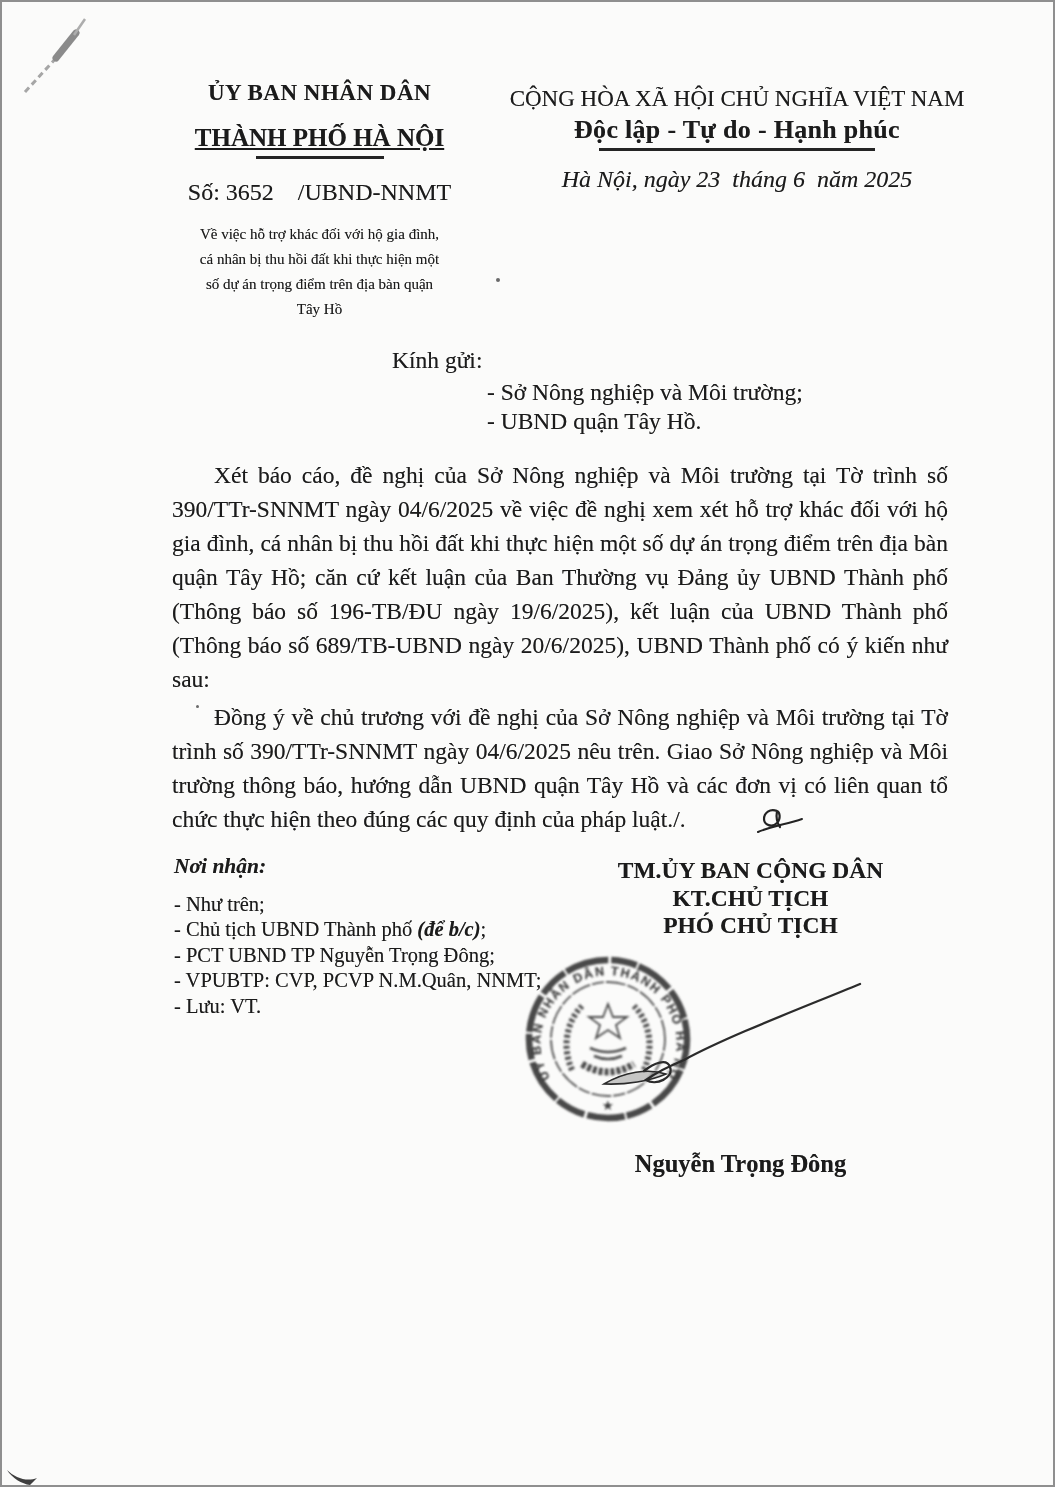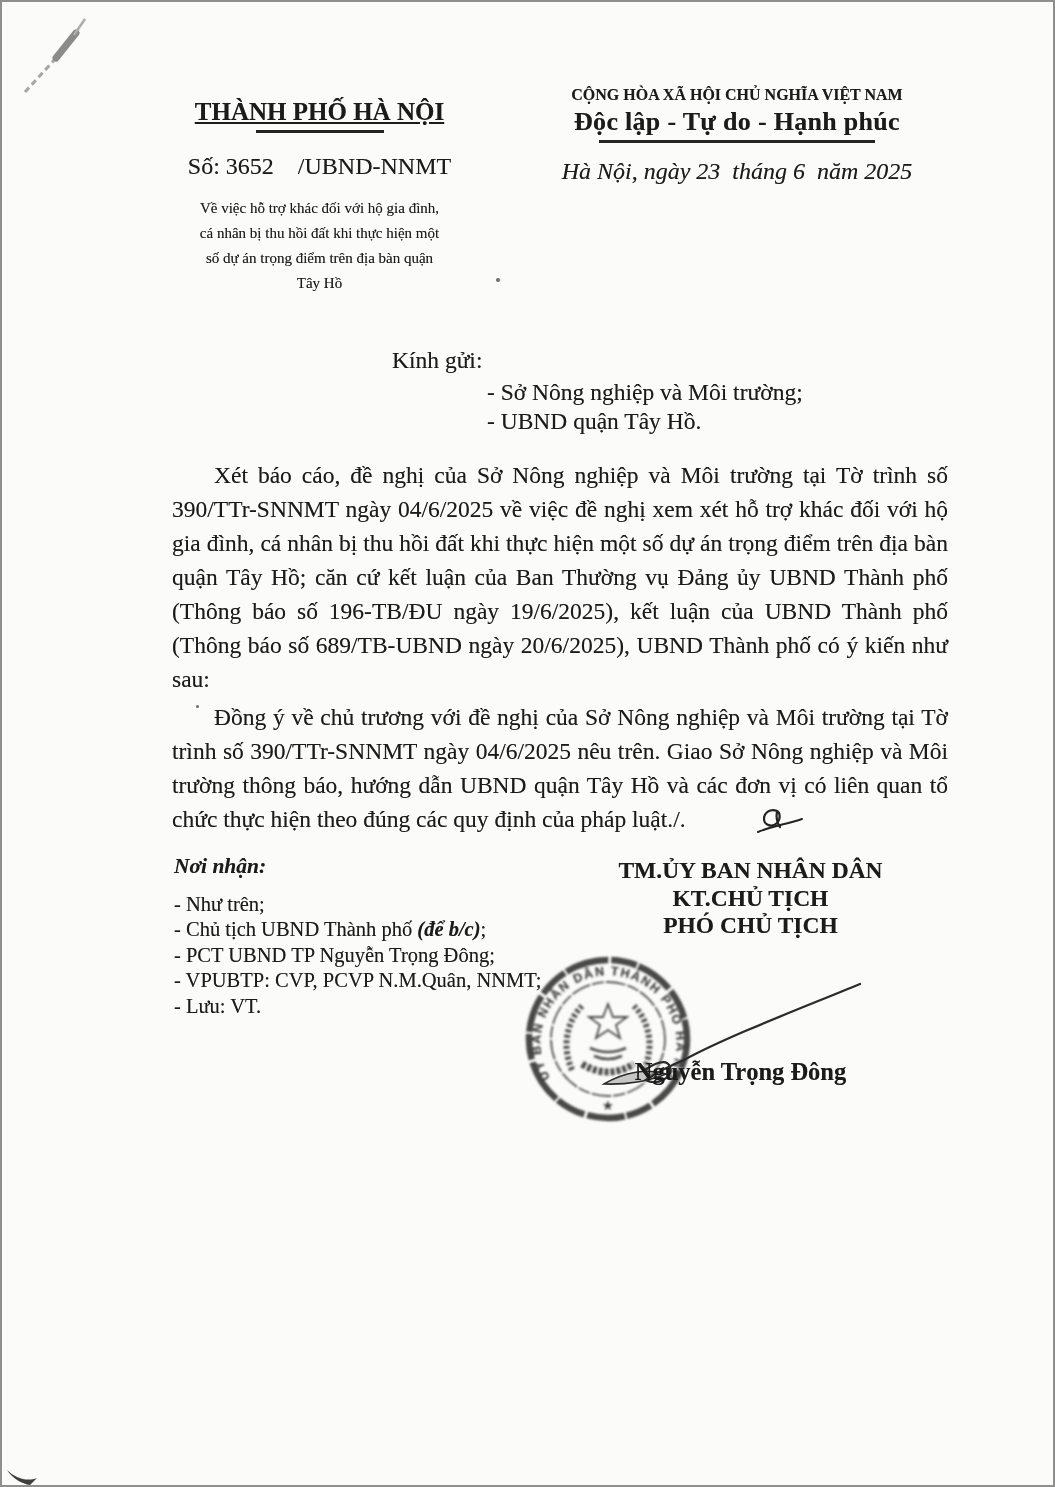--- a/index.html
+++ b/index.html
@@ -18,51 +18,52 @@
   
   .org-block{left:150px;top:78px;width:335px;text-align:center;}
   .org-line1{font-size:23px;font-weight:bold;letter-spacing:0.5px;}
   .org-line2{font-size:25px;font-weight:bold;margin-top:18px;text-decoration:underline;}
   .org-underline{width:128px;height:2.5px;background:#242424;margin:4px auto 0;}
   .doc-number{margin-top:20px;font-size:24px;}
   .doc-number .sym{margin-left:24px;}
   .doc-subject{margin-top:16px;font-size:15px;line-height:25px;}
   
   .national-block{left:500px;top:84px;width:470px;text-align:center;}
-  .nat-line1{font-size:16px;font-weight:bold;}
+  .nat-line1{font-size:23px;font-weight:normal;}
   .nat-line2{font-size:26px;font-weight:bold;margin-top:3px;letter-spacing:0.3px;}
   .nat-underline{width:276px;height:2.5px;background:#242424;margin:3px auto 0;}
   .dateline{margin-top:15px;font-size:24px;font-style:italic;white-space:pre;}
   
   .salutation{left:390px;top:345px;font-size:23.5px;}
   .salutation .recips{margin-left:95px;margin-top:4px;line-height:29px;}
   
   .para{left:170px;width:776px;font-size:23.5px;line-height:34px;text-align:justify;text-indent:42px;}
   .para1{top:456px;}
   .para2{top:698px;}
   
   .noinhan{left:172px;top:852px;font-size:20.5px;line-height:25.5px;}
   .noinhan .nn-label{font-size:21.5px;font-weight:bold;font-style:italic;margin-bottom:12px;}
   .noinhan .it{font-style:italic;font-weight:bold;}
   .signblock{left:556px;top:855px;width:385px;text-align:center;font-weight:bold;font-size:23.5px;line-height:27.5px;}
-  .signer{left:546px;top:1056px;width:385px;text-align:center;font-weight:bold;font-size:24.5px;}
+  .signer{left:546px;top:1148px;width:385px;text-align:center;font-weight:bold;font-size:24.5px;}
   .speck{position:absolute;background:#6a6a6a;border-radius:50%;}
 </style>
 </head>
 <body>
 
 <div class="page">
 
   <svg class="abs" style="left:16px;top:10px;" width="84" height="88">
     <path d="M7 80 L40 44" stroke="#a6a6a6" stroke-width="3" fill="none" stroke-dasharray="6 4"></path>
     <path d="M38 46 L58 21" stroke="#8b8b8b" stroke-width="7" fill="none" stroke-linecap="round"></path>
     <path d="M56 23 L67 7" stroke="#adadad" stroke-width="2.5" fill="none"></path>
   </svg>
 
   <div class="abs org-block">
+    <div class="org-line1">ỦY BAN NHÂN DÂN</div>
     <div class="org-line2">THÀNH PHỐ HÀ NỘI</div>
     <div class="org-underline"></div>
     <div class="doc-number">
       <span>Số: 3652</span><span class="sym">/UBND-NNMT</span>
     </div>
     <div class="doc-subject">
       <div>Về việc hỗ trợ khác đối với hộ gia đình,</div>
       <div>cá nhân bị thu hồi đất khi thực hiện một</div>
       <div>số dự án trọng điểm trên địa bàn quận</div>
       <div>Tây Hồ</div>
@@ -95,21 +96,21 @@
   <div class="abs noinhan">
     <div class="nn-label">Nơi nhận:</div>
     <div>- Như trên;</div>
     <div><span>- Chủ tịch UBND Thành phố </span><span class="it">(để b/c)</span><span>;</span></div>
     <div>- PCT UBND TP Nguyễn Trọng Đông;</div>
     <div>- VPUBTP: CVP, PCVP N.M.Quân, NNMT;</div>
     <div>- Lưu: VT.</div>
   </div>
 
   <div class="abs signblock">
-    <div>TM.ỦY BAN NHÂN DÂN</div>
+    <div>TM.ỦY BAN CỘNG DÂN</div>
     <div>KT.CHỦ TỊCH</div>
     <div>PHÓ CHỦ TỊCH</div>
   </div>
 
   <svg class="abs" style="left:516px;top:950px;" width="182" height="178" viewBox="0 0 182 178">
     <defs>
       <filter id="blur">
           <feGaussianBlur stdDeviation="0.9"></feGaussianBlur>
         </filter>
       <path id="ringPath" d="M 32 126 A 68 68 0 1 1 150 124" fill="none"></path>

